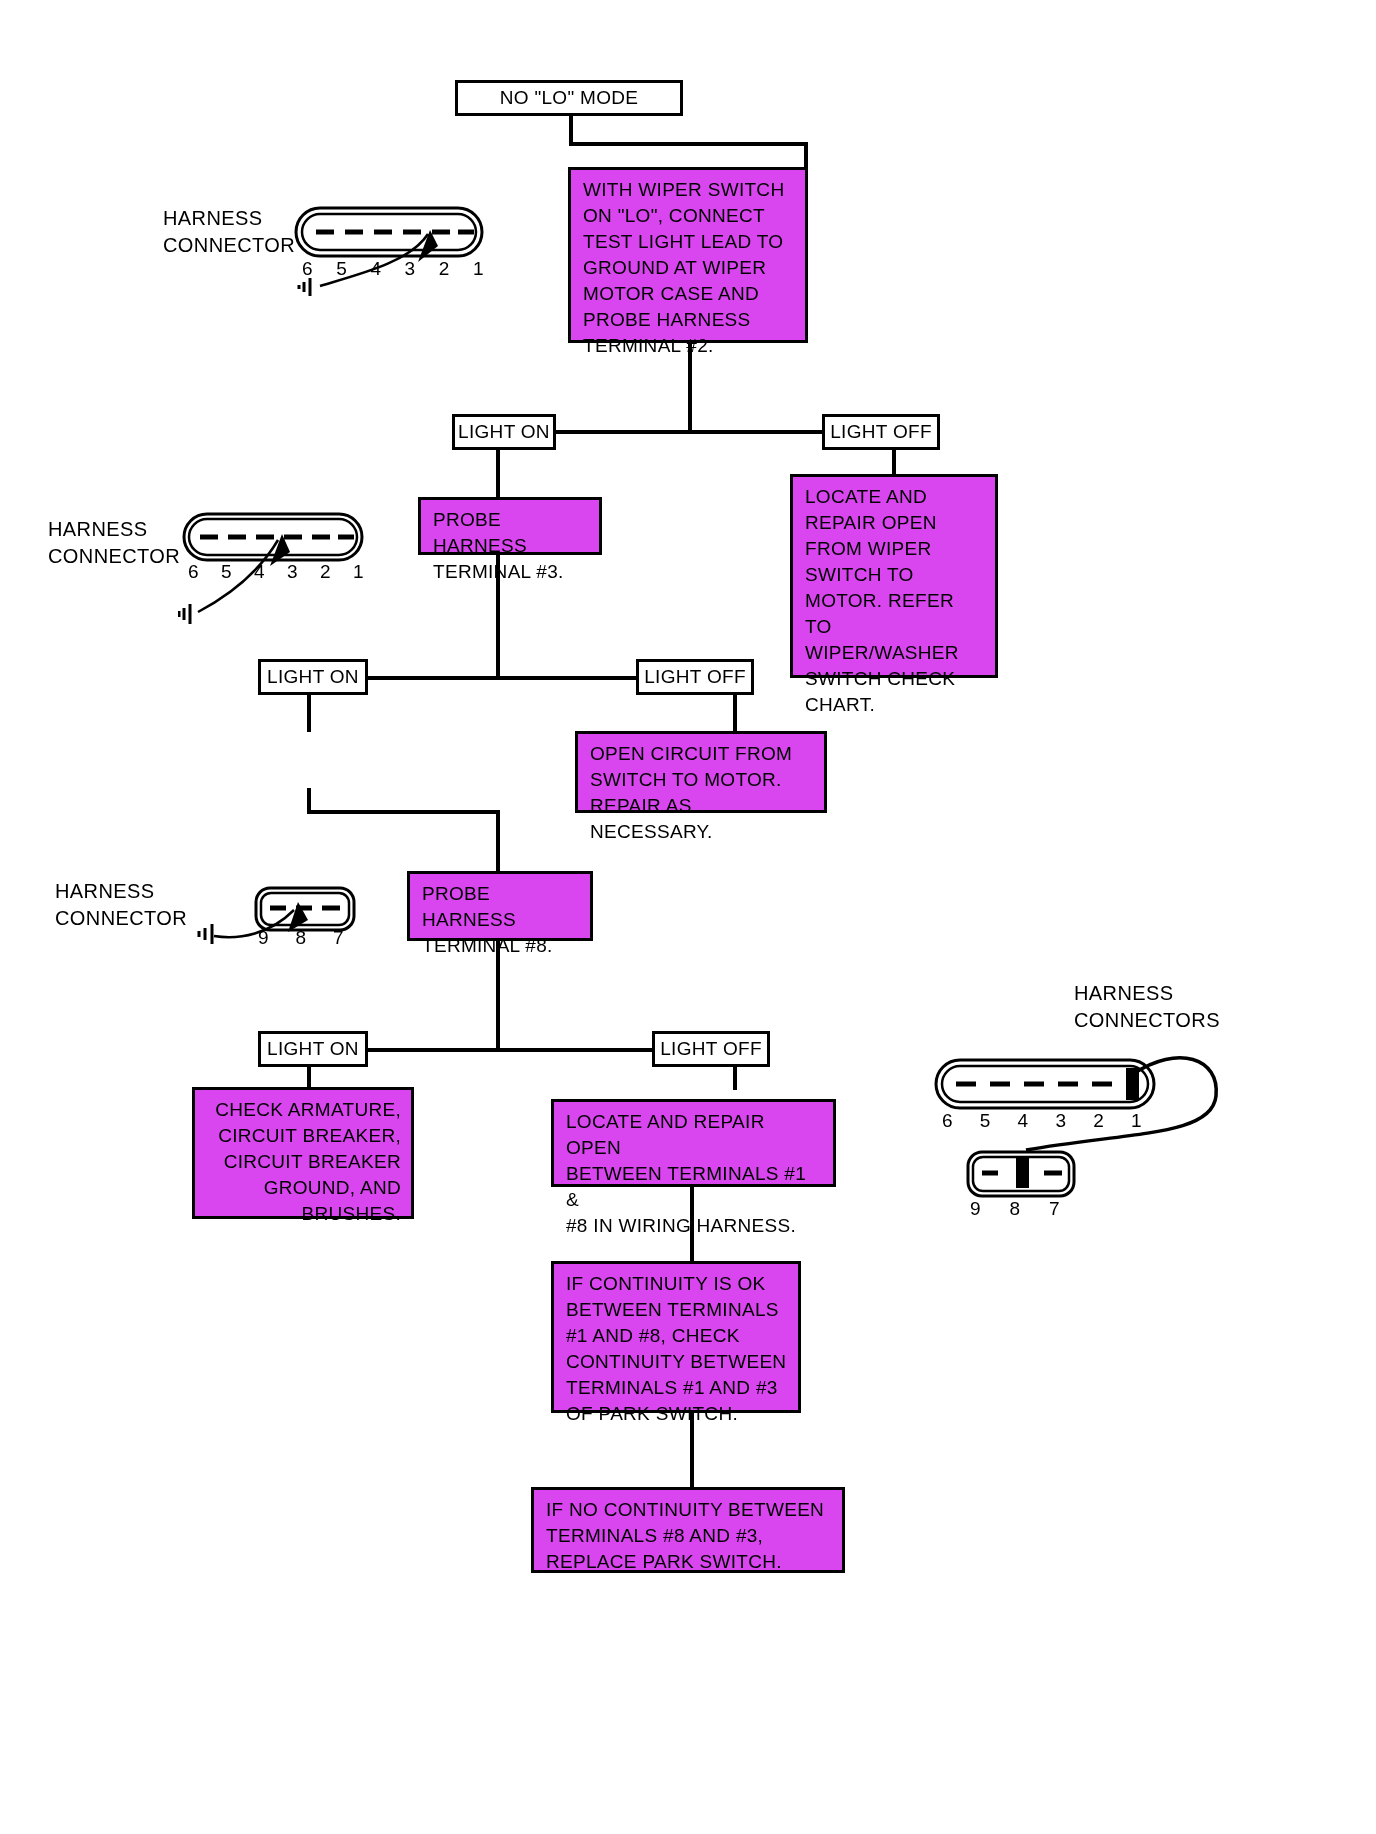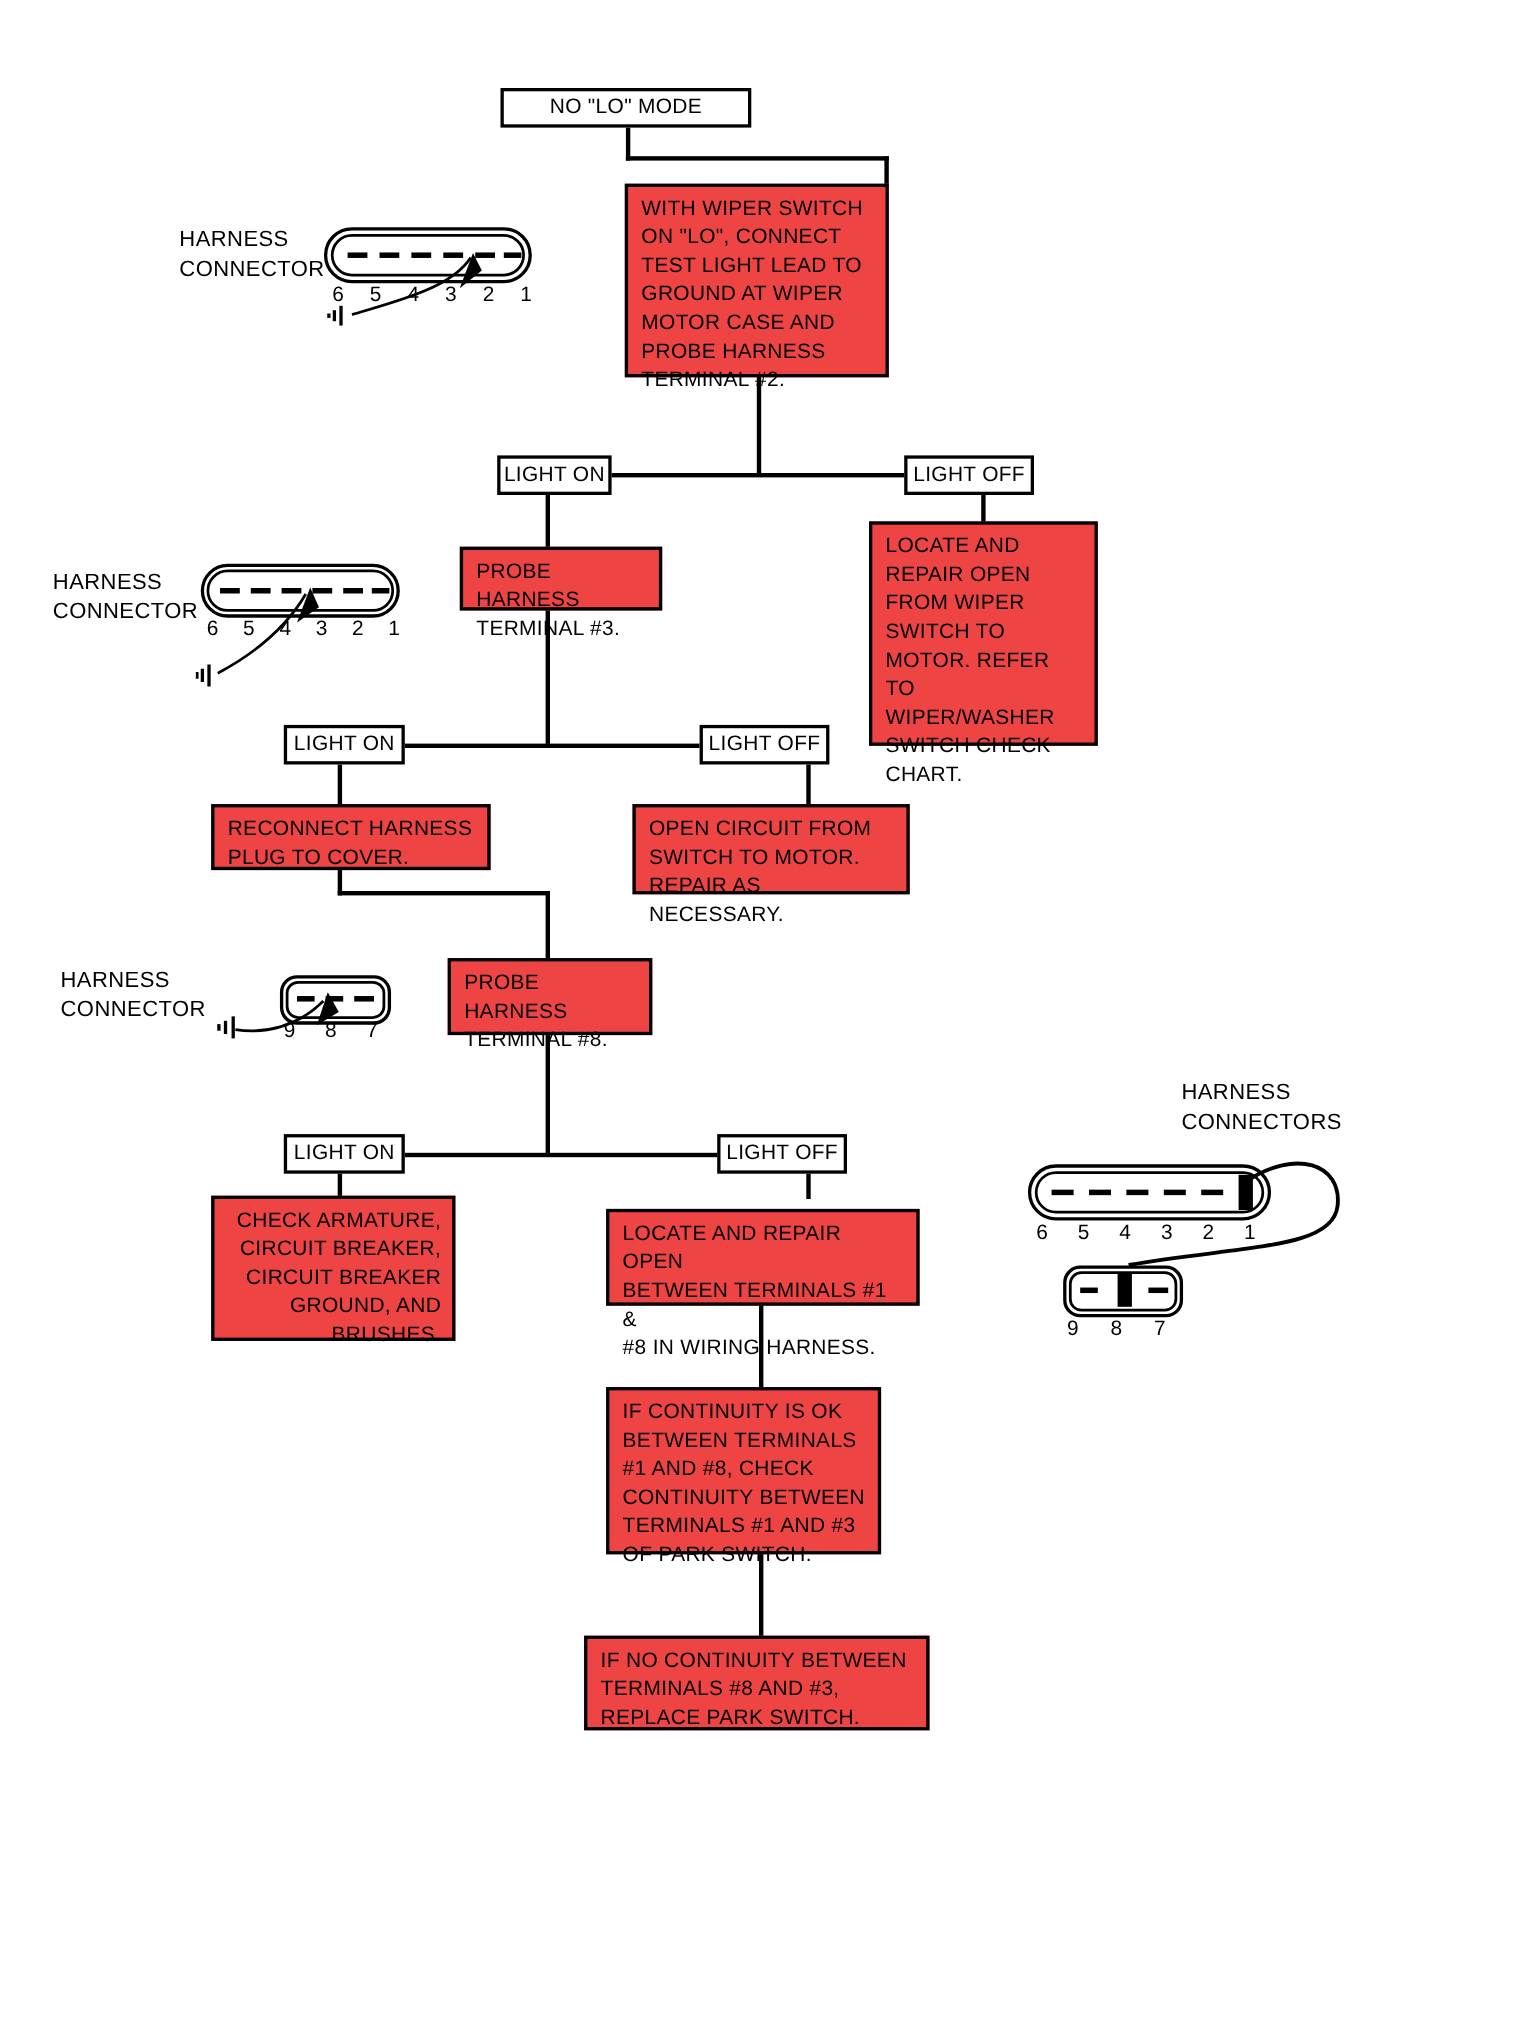--- a/index.html
+++ b/index.html
@@ -1,21 +1,21 @@
 <!DOCTYPE html>
 <html><head>
 <meta charset="utf-8">
 <style>
   html,body{margin:0;padding:0;background:#ffffff;}
   body{width:1376px;height:1834px;position:relative;
        font-family:"Liberation Sans","DejaVu Sans",sans-serif;color:#000;}
   .stage{position:absolute;left:0;top:0;width:1376px;height:1834px;overflow:hidden;}
 
   
-  .box{position:absolute;box-sizing:border-box;border:3px solid #000;background:#ef4444;
+  .box{position:absolute;box-sizing:border-box;border:3px solid #000;background:#d946ef;
        font-size:19px;line-height:26px;letter-spacing:.3px;font-weight:400;
        padding:7px 10px 1px 12px;white-space:pre-line;z-index:5;}
   .tag{position:absolute;box-sizing:border-box;border:3px solid #000;background:#fff;
        font-size:19px;line-height:22px;letter-spacing:.3px;text-align:center;
        display:flex;align-items:center;justify-content:center;z-index:6;}
 
   
   .ln{position:absolute;background:#000;z-index:2;}
   .lnv{width:4px;}
   .lnh{height:4px;}
@@ -98,22 +98,20 @@
 SWITCH TO
 MOTOR. REFER
 TO WIPER/WASHER
 SWITCH CHECK
 CHART.</div>
 
   <div class="tag" style="left:258px;top:659px;width:110px;height:36px;">LIGHT ON</div>
 
   <div class="tag" style="left:636px;top:659px;width:118px;height:36px;">LIGHT OFF</div>
 
-  <div class="box" style="left:192px;top:731px;width:254px;height:60px;">RECONNECT HARNESS
-PLUG TO COVER.</div>
 
   <div class="box" style="left:575px;top:731px;width:252px;height:82px;">OPEN CIRCUIT FROM
 SWITCH TO MOTOR.
 REPAIR AS NECESSARY.</div>
 
   <div class="box" style="left:407px;top:871px;width:186px;height:70px;">PROBE HARNESS
 TERMINAL #8.</div>
 
   <div class="tag" style="left:258px;top:1031px;width:110px;height:36px;">LIGHT ON</div>
 

